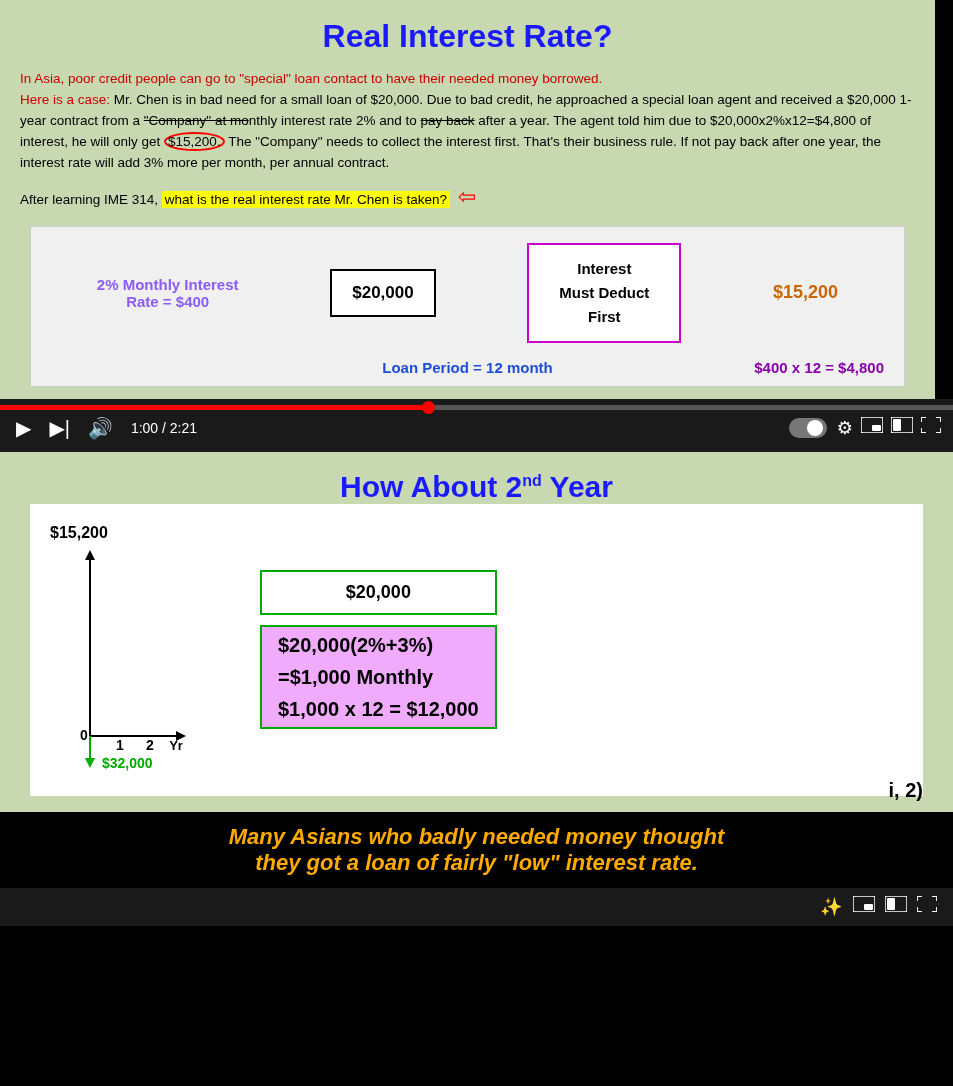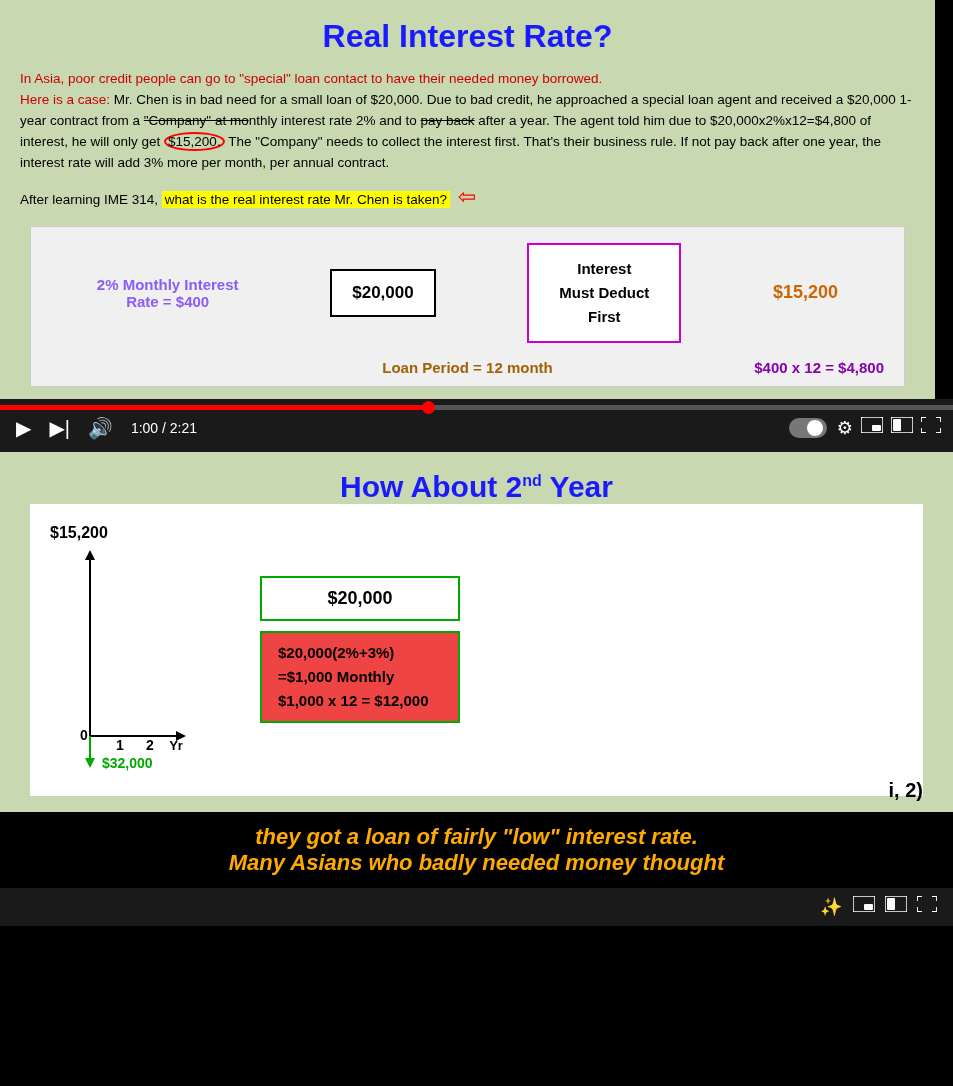--- a/index.html
+++ b/index.html
@@ -115,21 +115,21 @@
       display: flex;
       align-items: center;
       width: 100%;
       justify-content: space-around;
       margin-top: 8px;
     }
 
     .loan-period-text {
       font-size: 15px;
       font-weight: bold;
-      color: #a16207;
+      color: #1d4ed8;
     }
 
     .calc-text {
       font-size: 15px;
       font-weight: bold;
       color: #8800aa;
       position: absolute;
       bottom: 10px;
       right: 20px;
     }
@@ -280,25 +280,25 @@
       font-size: 18px;
       font-weight: bold;
       color: #000;
       background: #fff;
       text-align: center;
       min-width: 200px;
     }
 
     .green-box-2 {
       border: 2px solid #00aa00;
-      padding: 8px 16px;
-      font-size: 15px;
-      font-weight: bold;
-      color: #000;
-      background: #ef4444;
+      padding: 2px 16px;
+      font-size: 20px;
+      font-weight: bold;
+      color: #000;
+      background: #f0abfc;
       line-height: 1.6;
       min-width: 200px;
     }
 
     .bottom-formula {
       font-size: 22px;
       font-weight: bold;
       color: #00aa00;
       margin-top: 8px;
     }
@@ -454,22 +454,22 @@
         <span>=$1,000   Monthly</span><br>
         <span>$1,000 x 12 = $12,000</span>
       </div>
     </div>
 
     <div style="position:absolute;right:30px;bottom:10px;font-size:20px;font-weight:bold;color:#000;">i, 2)</div>
   </div>
 </div>
 
 <div class="subtitle-bar">
+  <div class="subtitle-text subtitle-line1">Many Asians who badly needed money thought</div>
   <div class="subtitle-text subtitle-line2">they got a loan of fairly "low" interest rate.</div>
-  <div class="subtitle-text subtitle-line1">Many Asians who badly needed money thought</div>
 </div>
 
 <div class="controls-bar-2">
   <div class="spacer"></div>
   <span style="color:#fff;font-size:18px;">✨</span>
   <span style="color:#fff;font-size:18px;">
     <svg width="22" height="16" viewBox="0 0 22 16" fill="white">
         <rect x="0" y="0" width="22" height="16" rx="2" fill="none" stroke="white" stroke-width="1.5"></rect>
         <rect x="11" y="8" width="9" height="6" rx="1" fill="white"></rect>
       </svg>

